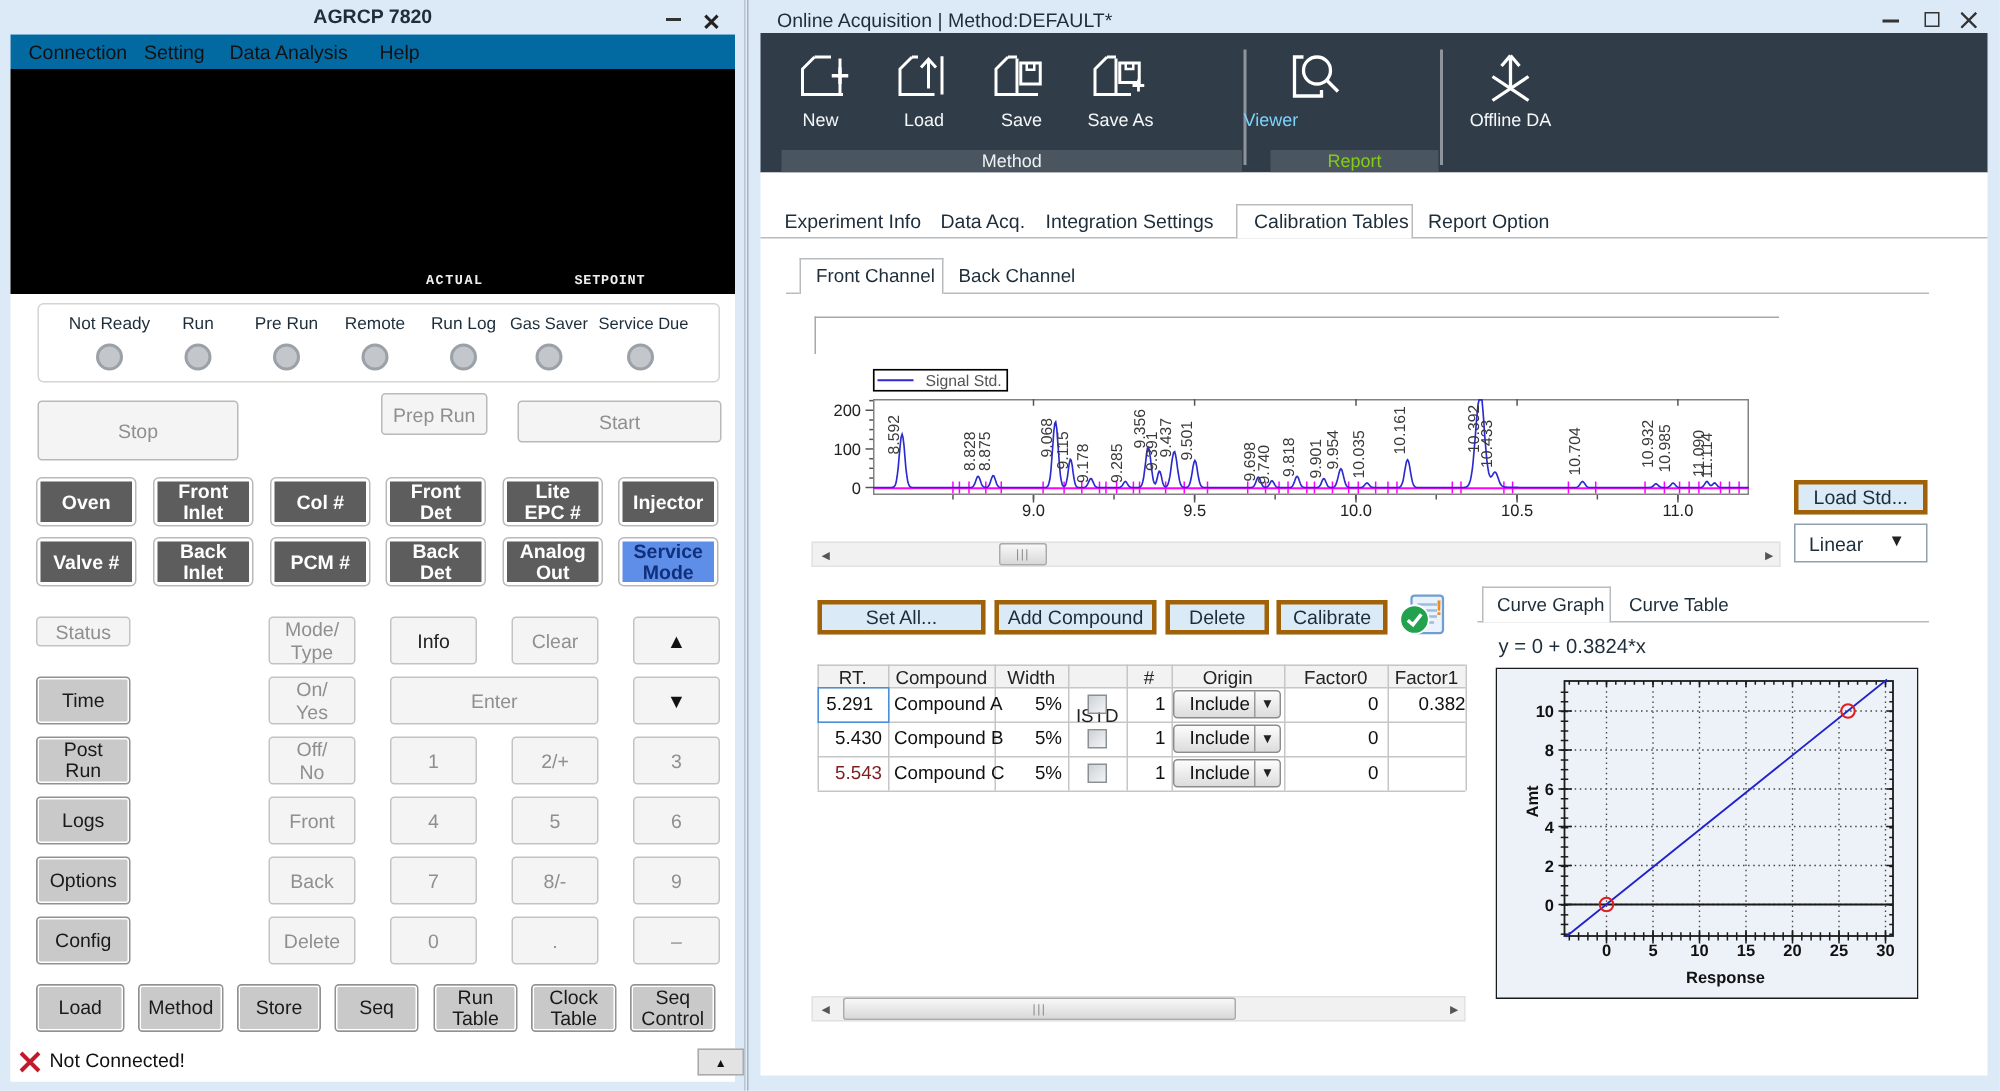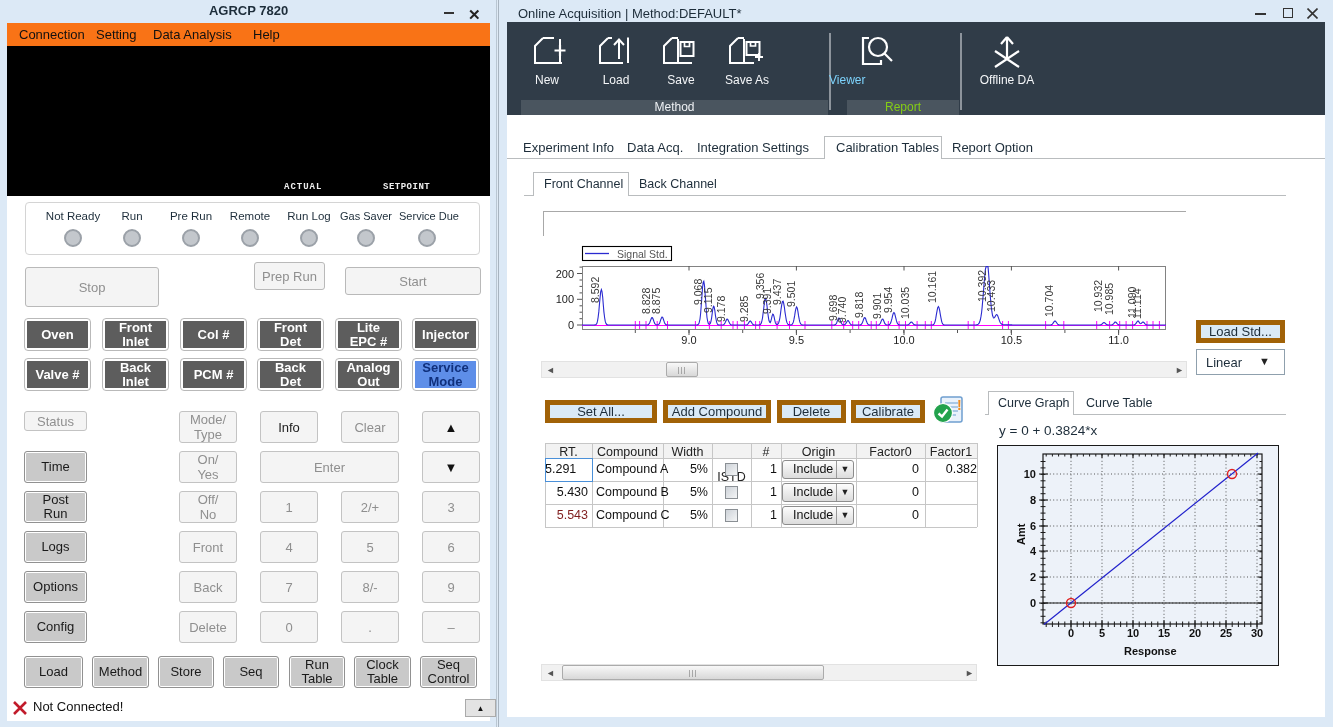--- a/index.html
+++ b/index.html
@@ -2,30 +2,30 @@
 <html><head><meta charset="utf-8"><style>
 *{margin:0;padding:0;box-sizing:border-box}
 html,body{width:1333px;height:727px;overflow:hidden;background:#dfeaf5;font-family:"Liberation Sans",sans-serif}
 .abs{position:absolute}
 .win{position:absolute;background:#dce9f6}
 .navy{color:#1d2d3a}
 .gbtn{position:absolute;background:#c9c9c9;border:1px solid #919191;border-radius:3px;box-shadow:inset 0 0 0 1px #fff;color:#1a1a1a;display:flex;align-items:center;justify-content:center;text-align:center;font-size:13px;line-height:14px}
 .kbtn{position:absolute;background:#f4f4f4;border:1px solid #c3c3c3;border-radius:3px;color:#8f8f8f;display:flex;align-items:center;justify-content:center;text-align:center;font-size:13px;line-height:15px}
 .dbtn{position:absolute;border:1px solid #b9b9b9;border-radius:4px;background:#fff;padding:2px}
 .dbtn>div{width:100%;height:100%;background:#5d5d5d;color:#fff;font-weight:bold;font-size:13px;line-height:14px;display:flex;align-items:center;justify-content:center;text-align:center}
-.bbtn{position:absolute;background:#daeaf7;border:5px solid #a16207;color:#1d2d3a;display:flex;align-items:center;justify-content:center;font-size:13px}
+.bbtn{position:absolute;background:#daeaf7;border:3px solid #a16207;color:#1d2d3a;display:flex;align-items:center;justify-content:center;font-size:13px}
 </style></head><body>
 
 <div class="win" style="left:0;top:0;width:497px;height:727px;border-right:1px solid #b9c6d2">
   <div class="abs" style="left:7px;top:23px;width:483px;height:698px;background:#fff"></div>
   <div class="abs navy" style="left:0;top:3px;width:497px;text-align:center;font-size:13px;font-weight:bold">AGRCP 7820</div>
   <div class="abs" style="left:444px;top:12px;width:10px;height:2px;background:#333"></div>
   <div class="abs" style="left:468px;top:6px;font-size:15px;color:#222;font-weight:bold">✕</div>
 
-  <div class="abs" style="left:7px;top:23px;width:483px;height:23px;background:#f97316;color:#111;font-size:13px">
+  <div class="abs" style="left:7px;top:23px;width:483px;height:23px;background:#0369a1;color:#111;font-size:13px">
     <span class="abs" style="left:12px;top:4px">Connection</span>
     <span class="abs" style="left:89px;top:4px">Setting</span>
     <span class="abs" style="left:146px;top:4px">Data Analysis</span>
     <span class="abs" style="left:246px;top:4px">Help</span>
   </div>
 
   <div class="abs" style="left:7px;top:46px;width:483px;height:150px;background:#000">
     <span class="abs" style="left:277px;top:136px;color:#eee;font-family:'Liberation Mono',monospace;font-size:9px;font-weight:bold;letter-spacing:1px">ACTUAL</span>
     <span class="abs" style="left:376px;top:136px;color:#eee;font-family:'Liberation Mono',monospace;font-size:9px;font-weight:bold;letter-spacing:0.5px">SETPOINT</span>
   </div>
@@ -376,21 +376,21 @@
 <div class="abs" style="left:545px;top:504px;width:432px;height:1px;background:#c6c6c6"></div>
 <div class="abs" style="left:545px;top:527px;width:432px;height:1px;background:#c6c6c6"></div>
 <div class="abs" style="left:545px;top:445px;width:47px;text-align:center;font-size:12.5px;color:#222">RT.</div>
 <div class="abs" style="left:592px;top:445px;width:71px;text-align:center;font-size:12.5px;color:#222">Compound</div>
 <div class="abs" style="left:663px;top:445px;width:49px;text-align:center;font-size:12.5px;color:#222">Width</div>
 <div class="abs" style="left:712px;top:470px;width:39px;text-align:center;font-size:12.5px;color:#222">ISTD</div>
 <div class="abs" style="left:751px;top:445px;width:30px;text-align:center;font-size:12.5px;color:#222">#</div>
 <div class="abs" style="left:781px;top:445px;width:75px;text-align:center;font-size:12.5px;color:#222">Origin</div>
 <div class="abs" style="left:856px;top:445px;width:69px;text-align:center;font-size:12.5px;color:#222">Factor0</div>
 <div class="abs" style="left:925px;top:445px;width:52px;text-align:center;font-size:12.5px;color:#222">Factor1</div>
-<div class="abs" style="left:545px;top:462px;width:43px;text-align:left;font-size:12.5px;color:#111">5.291</div>
+<div class="abs" style="left:545px;top:462px;width:43px;text-align:center;font-size:12.5px;color:#111">5.291</div>
 <div class="abs" style="left:596px;top:462px;font-size:12.5px;color:#111">Compound A</div>
 <div class="abs" style="left:663px;top:462px;width:45px;text-align:right;font-size:12.5px;color:#111">5%</div>
 <div class="abs" style="left:725px;top:463px;width:13px;height:13px;background:linear-gradient(135deg,#cdd2d8,#f4f5f6);border:1px solid #8a8f94"></div>
 <div class="abs" style="left:751px;top:462px;width:26px;text-align:right;font-size:12.5px;color:#111">1</div>
 <div class="abs" style="left:782px;top:460px;width:72px;height:19px;background:linear-gradient(#fdfdfd,#dcdcdc);border:1px solid #8c8c8c;border-radius:3px">
     <span class="abs" style="left:10px;top:1px;font-size:12.5px;color:#111">Include</span>
     <span class="abs" style="left:53px;top:0;width:17px;height:17px;border-left:1px solid #9a9a9a;text-align:center;font-size:9px;color:#222;line-height:17px">▼</span>
   </div>
 <div class="abs" style="left:856px;top:462px;width:63px;text-align:right;font-size:12.5px;color:#111">0</div>
 <div class="abs" style="left:925px;top:462px;width:52px;text-align:right;font-size:12.5px;color:#111">0.382</div>

